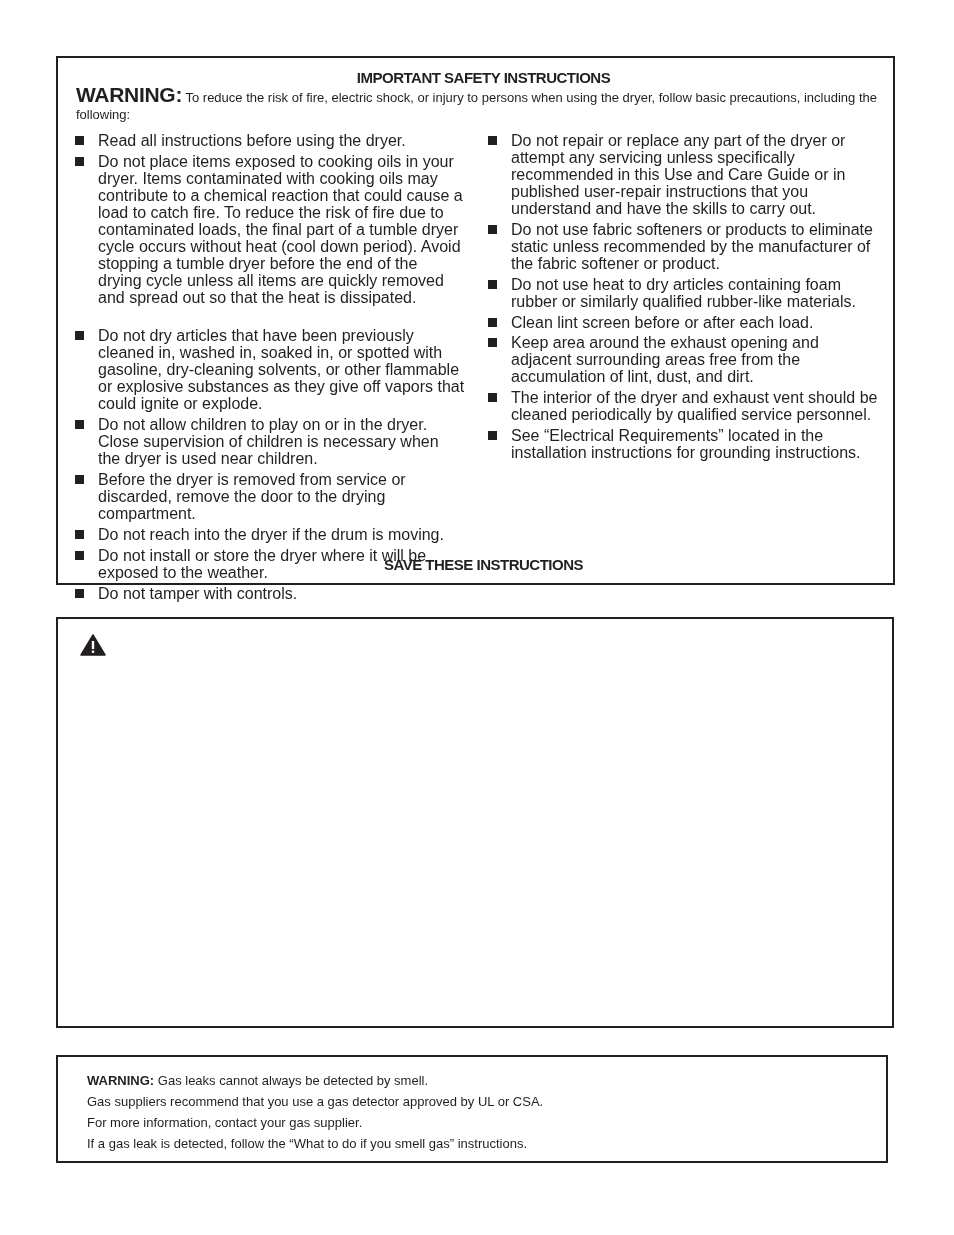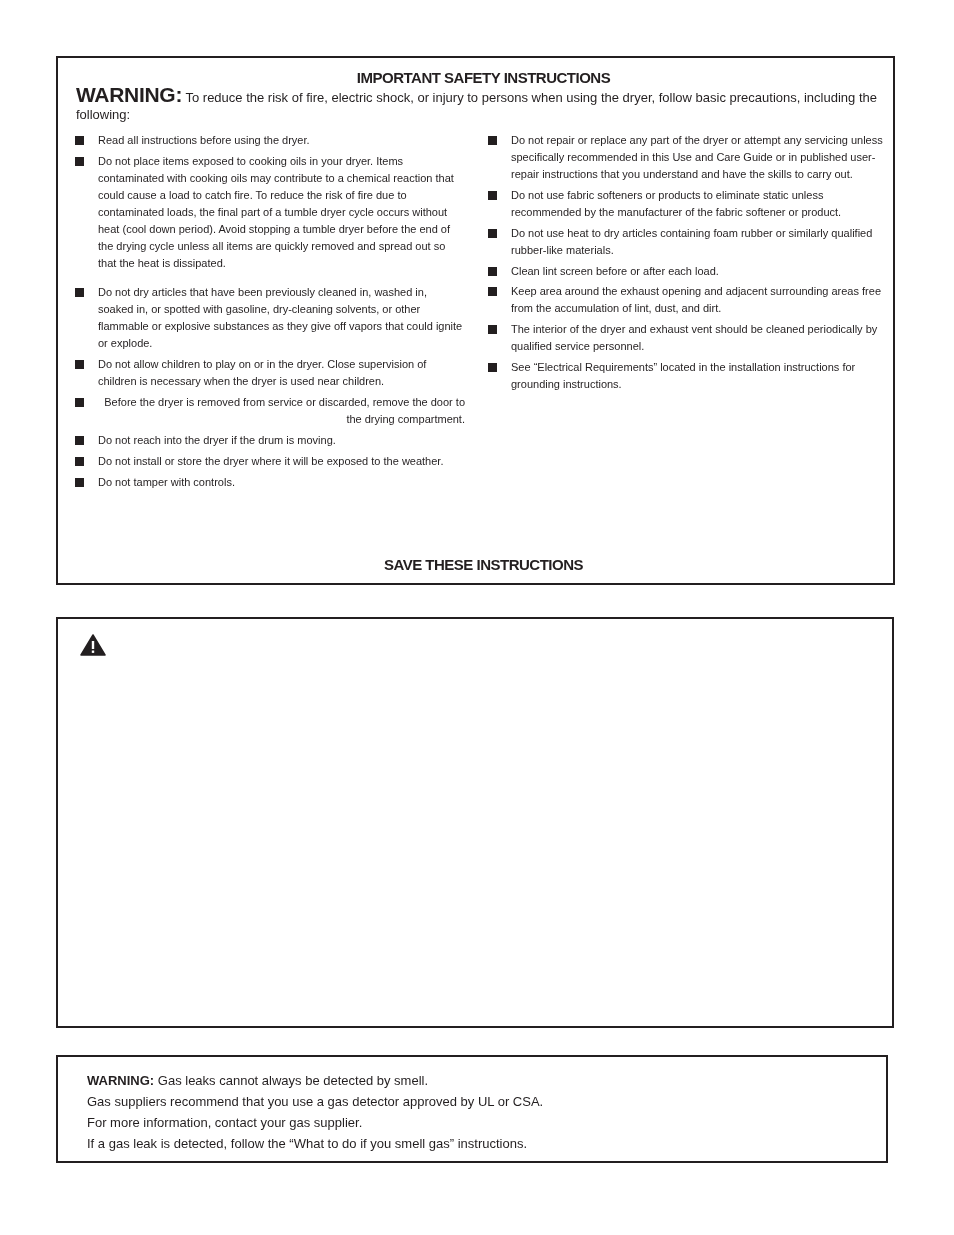--- a/index.html
+++ b/index.html
@@ -64,21 +64,21 @@
       font-weight: bold;
       letter-spacing: -0.3px;
       line-height: 20px;
     }
     .col {
       position: absolute;
       top: 74px;
       list-style: none;
       margin: 0;
       padding: 0;
-      font-size: 11px;
+      font-size: 16px;
       line-height: 17px;
     }
     #col-left { left: 17px; width: 390px; }
     #col-right { left: 430px; width: 395px; }
     .col li {
       position: relative;
       padding-left: 23px;
       margin-bottom: 4px;
     }
     .bullet {
@@ -112,23 +112,23 @@
 
 <div class="box" id="box-safety">
   <div class="heading" id="safety-heading">IMPORTANT SAFETY INSTRUCTIONS</div>
   <div class="warning-intro">
     <span class="warning-word">WARNING:</span><span> To reduce the risk of fire, electric shock, or injury to persons when using the dryer, follow basic precautions, including the following:</span>
   </div>
 
   <ul class="col" id="col-left">
     <li><span class="bullet"></span><span>Read all instructions before using the dryer.</span></li>
     <li><span class="bullet"></span><span>Do not place items exposed to cooking oils in your dryer. Items contaminated with cooking oils may contribute to a chemical reaction that could cause a load to catch fire. To reduce the risk of fire due to contaminated loads, the final part of a tumble dryer cycle occurs without heat (cool down period). Avoid stopping a tumble dryer before the end of the drying cycle unless all items are quickly removed and spread out so that the heat is dissipated.</span></li>
-    <li style="margin-top:12px;"><span class="bullet"></span><span>Do not dry articles that have been previously cleaned in, washed in, soaked in, or spotted with gasoline, dry-cleaning solvents, or other flammable or explosive substances as they give off vapors that could ignite or explode.</span></li>
+    <li style="margin-top:21px;"><span class="bullet"></span><span>Do not dry articles that have been previously cleaned in, washed in, soaked in, or spotted with gasoline, dry-cleaning solvents, or other flammable or explosive substances as they give off vapors that could ignite or explode.</span></li>
     <li><span class="bullet"></span><span>Do not allow children to play on or in the dryer. Close supervision of children is necessary when the dryer is used near children.</span></li>
-    <li style="margin-top:4px;text-align:right;"><span class="bullet"></span><span>Before the dryer is removed from service or discarded, remove the door to the drying compartment.</span></li>
+    <li style="margin-top:4px;"><span class="bullet"></span><span>Before the dryer is removed from service or discarded, remove the door to the drying compartment.</span></li>
     <li><span class="bullet"></span><span>Do not reach into the dryer if the drum is moving.</span></li>
     <li><span class="bullet"></span><span>Do not install or store the dryer where it will be exposed to the weather.</span></li>
     <li><span class="bullet"></span><span>Do not tamper with controls.</span></li>
   </ul>
 
   <ul class="col" id="col-right">
     <li><span class="bullet"></span><span>Do not repair or replace any part of the dryer or attempt any servicing unless specifically recommended in this Use and Care Guide or in published user-repair instructions that you understand and have the skills to carry out.</span></li>
     <li><span class="bullet"></span><span>Do not use fabric softeners or products to eliminate static unless recommended by the manufacturer of the fabric softener or product.</span></li>
     <li><span class="bullet"></span><span>Do not use heat to dry articles containing foam rubber or similarly qualified rubber-like materials.</span></li>
     <li style="margin-bottom:3px;"><span class="bullet"></span><span>Clean lint screen before or after each load.</span></li>

